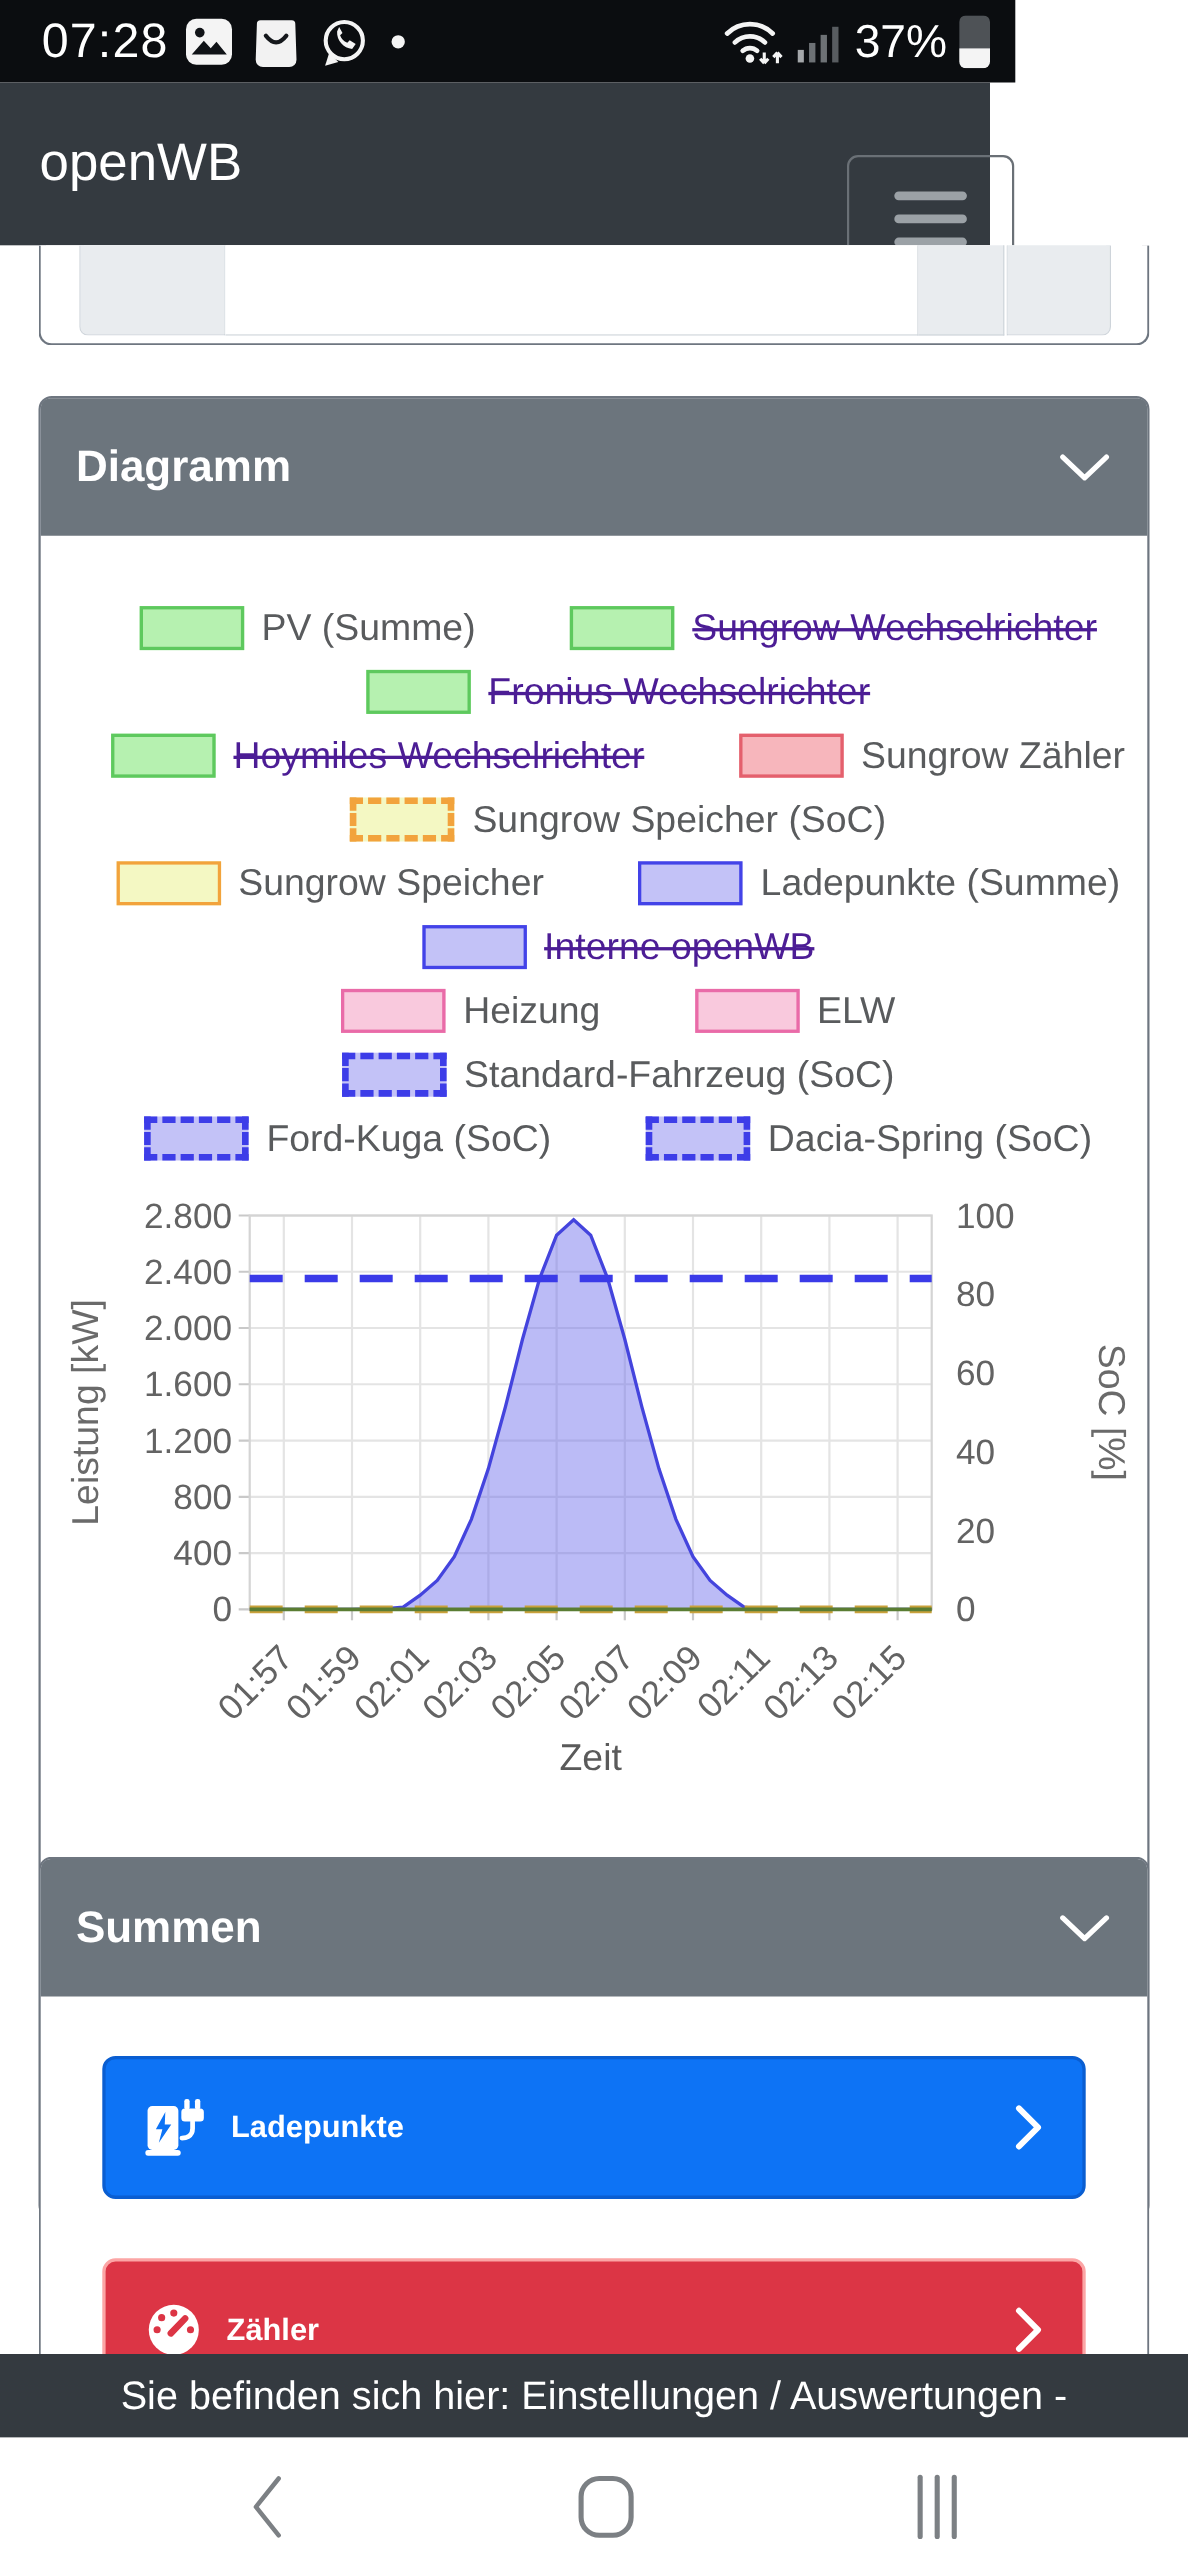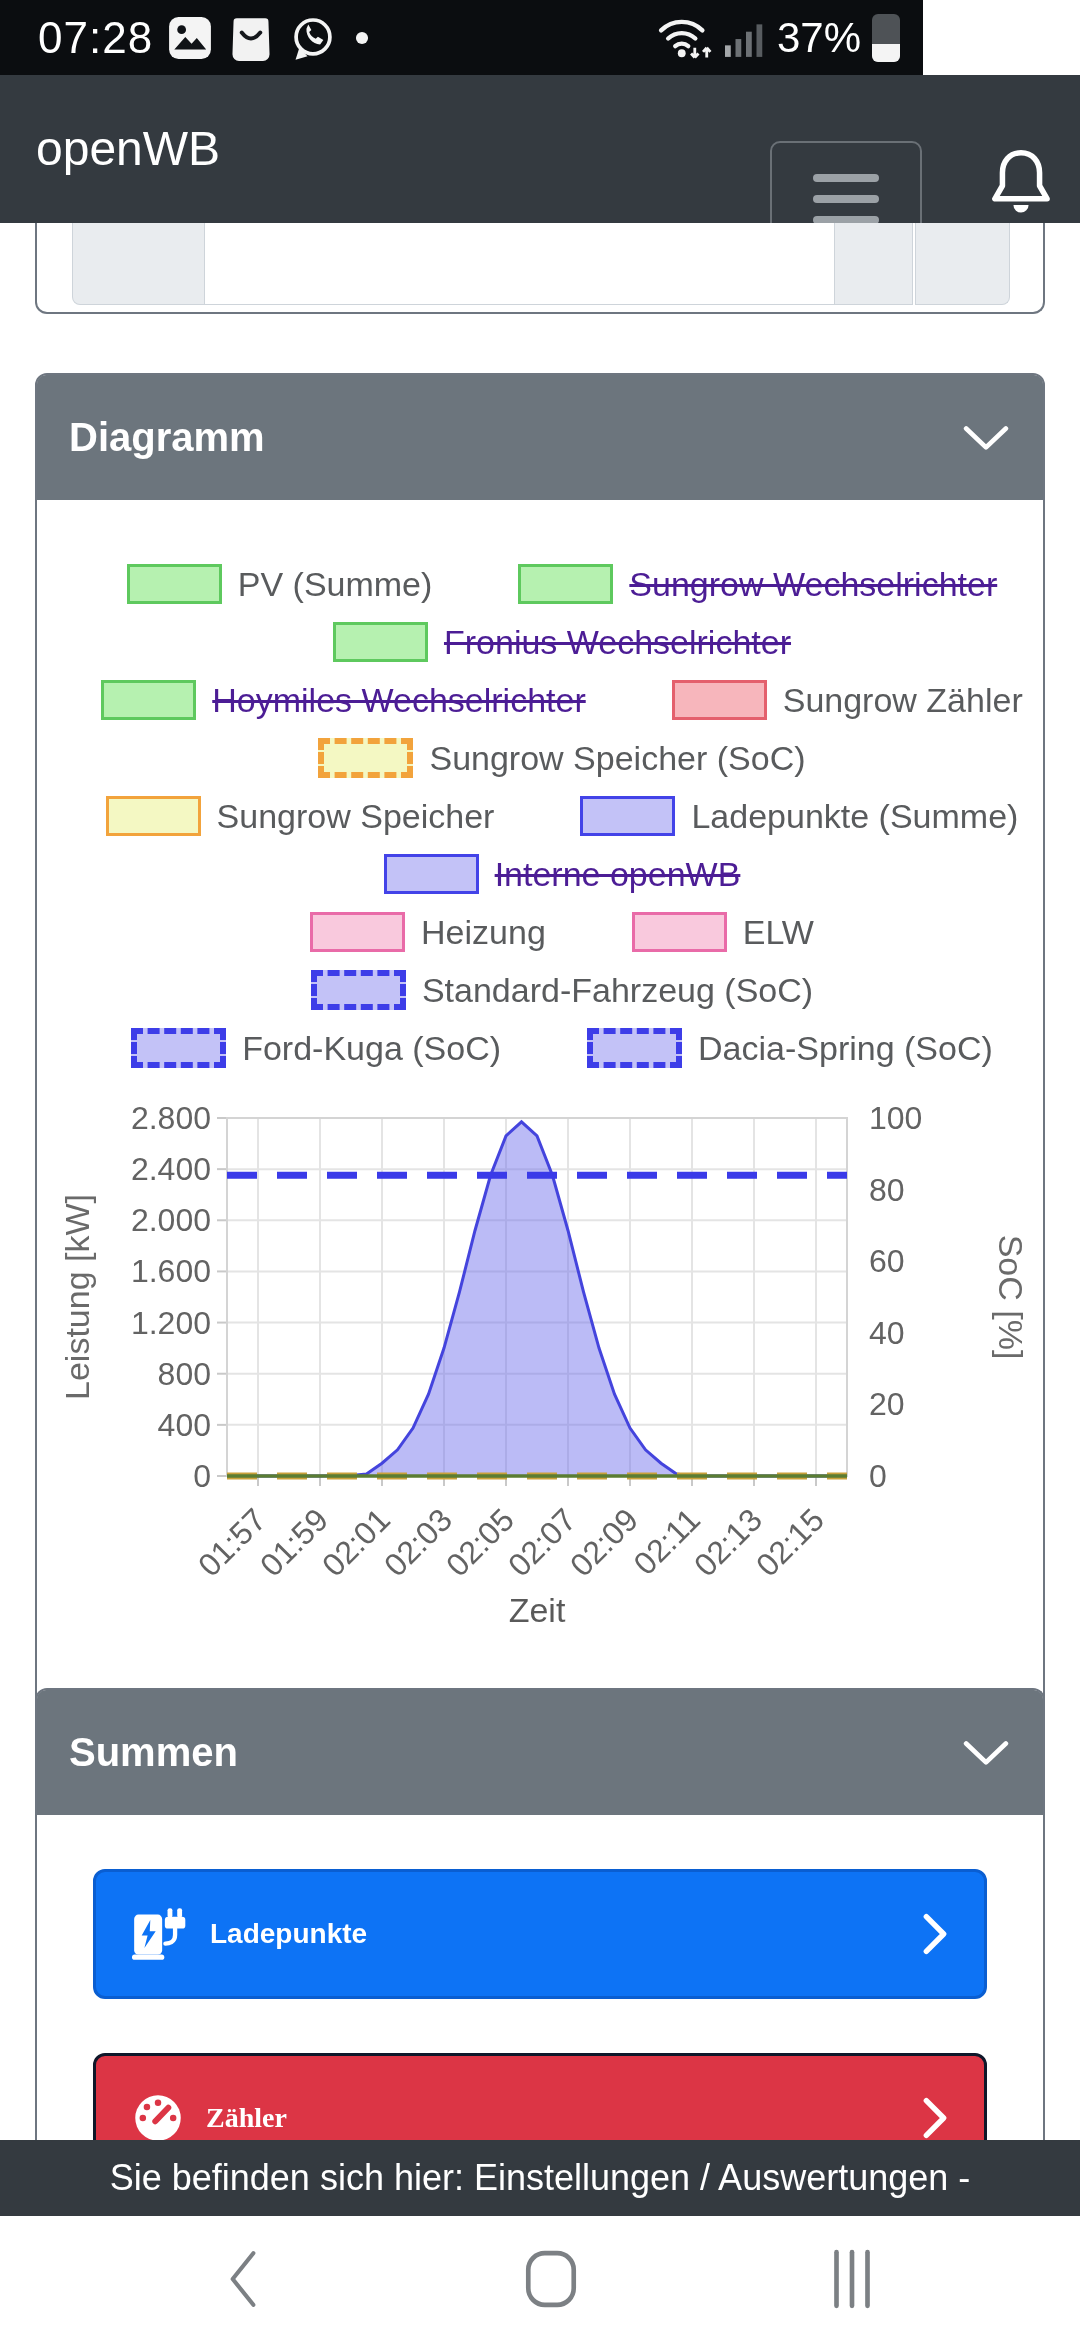--- a/index.html
+++ b/index.html
@@ -8,63 +8,63 @@
 
   
   .status-bar{position:absolute;left:0;top:0;width:923px;height:75px;background:#0b0d10;
     display:flex;align-items:center;color:#fff;}
   .sb-left{display:flex;align-items:center;gap:14px;margin-left:38px;}
   .sb-time{font-size:44px;letter-spacing:1px;}
   .sb-right{position:absolute;right:22px;top:0;height:75px;display:flex;align-items:center;gap:10px;}
   .sb-pct{font-size:42px;}
 
   
-  .app-header{position:absolute;left:0;top:75px;width:1080px;height:148px;background:#343a40;}
+  .app-header{position:absolute;left:0;top:75px;width:900px;height:148px;background:#343a40;}
   .app-title{position:absolute;left:36px;top:46px;color:#fff;font-size:48px;}
   .toggler{position:absolute;left:770px;top:66px;width:148px;height:112px;border:2px solid #6a7076;
     border-radius:10px;display:flex;flex-direction:column;justify-content:center;align-items:center;gap:13px;background:transparent;}
   .toggler .bar{width:66px;height:8px;background:#9ba1a6;border-radius:4px;}
   .bell{position:absolute;left:988px;top:70px;}
 
   
   .card{position:absolute;left:35px;width:1010px;background:#fff;border:2px solid #6e7680;border-radius:12px;box-sizing:border-box;}
   .card-header{height:125px;background:#6c757d;border-radius:9px 9px 0 0;display:flex;align-items:center;position:relative;}
   .card-header .title{color:#fff;font-size:40px;font-weight:bold;margin-left:32px;}
   .card-header .chev{position:absolute;right:34px;top:50px;}
 
   .top-card{top:223px;height:91px;border-top:none;border-radius:0 0 12px 12px;}
   .input-group{position:absolute;left:35px;right:33px;top:0;height:82px;display:flex;}
   .ig-seg{box-sizing:border-box;border:1px solid #ced4da;border-top:none;background:#e9ecef;}
   .ig-btn-left{width:133px;border-radius:0 0 0 8px;}
   .ig-input{flex:1;background:#fff;border:1px solid #ced4da;border-top:none;border-left:none;}
   .ig-btn-a{width:78px;border-left:none;}
   .ig-btn-b{width:95px;border-left:1px solid #ced4da;border-radius:0 0 8px 0;margin-left:2px;}
 
-  .diagramm-card{top:360px;height:1657px;margin-top:13px;}
+  .diagramm-card{top:360px;height:1657px;}
   .summen-card{top:1688px;height:527px;border-bottom:none;border-radius:12px 12px 0 0;}
 
   
   .legend{position:absolute;left:0;top:180px;width:1006px;}
   .lg-row{display:flex;justify-content:center;align-items:center;height:58px;gap:42px;}
   .lg-item{display:flex;align-items:center;gap:16px;cursor:pointer;padding-left:44px;}
   .lg-swatch{width:95px;height:40px;box-sizing:border-box;}
   .lg-label{font-size:34px;color:#595b5d;white-space:nowrap;}
   .lg-label.struck{color:#4c1d95;text-decoration:line-through;text-decoration-thickness:3px;}
 
   
   .chart-wrap{position:absolute;left:0;top:715px;width:1006px;height:545px;}
 
   
   .sum-body{position:absolute;left:0;top:125px;width:1006px;}
   .big-btn{margin:54px 56px 0 56px;height:130px;border-radius:12px;display:flex;align-items:center;
     padding:0 36px;box-sizing:border-box;color:#fff;}
   .big-btn .lbl{font-size:28px;font-weight:bold;margin-left:22px;}
   .big-btn .spacer{flex:1;}
   .btn-blue{background:#0d73f5;border:3px solid #0a5ed1;}
-  .btn-red{background:#dc3545;border:3px solid #0f172a;font-family:Liberation Serif, serif;}
+  .btn-red{background:#dc3545;border:3px solid #fca5a5;}
 
   
   .footer-bar{position:absolute;left:0;top:2140px;width:1080px;height:76px;background:#343a40;
     display:flex;align-items:center;justify-content:center;z-index:5;}
   .footer-bar .crumb{color:#fff;font-size:36px;}
   .android-nav{position:absolute;left:0;top:2216px;width:1080px;height:124px;background:#fff;z-index:5;}
   .nav-ico{position:absolute;top:32px;}
 </style>
 </head>
 <body>

